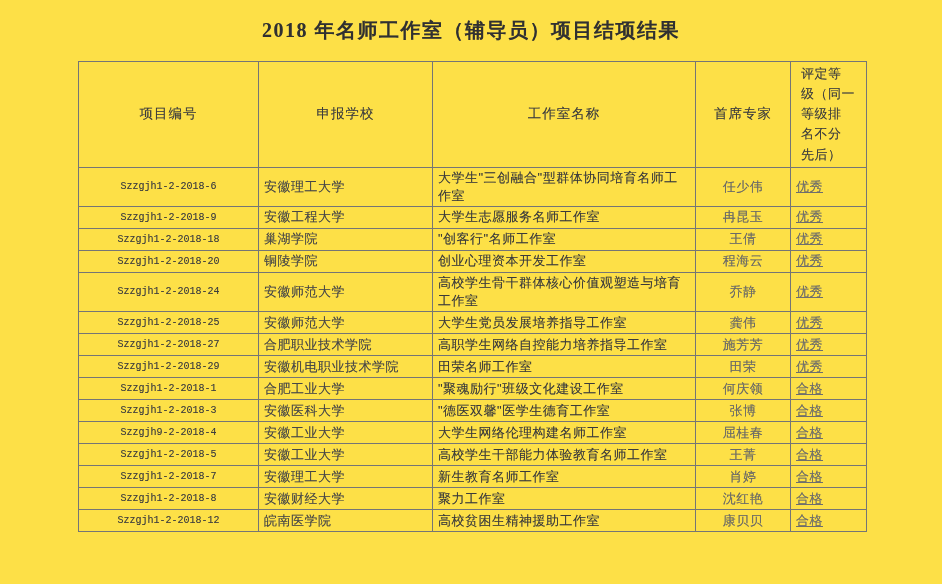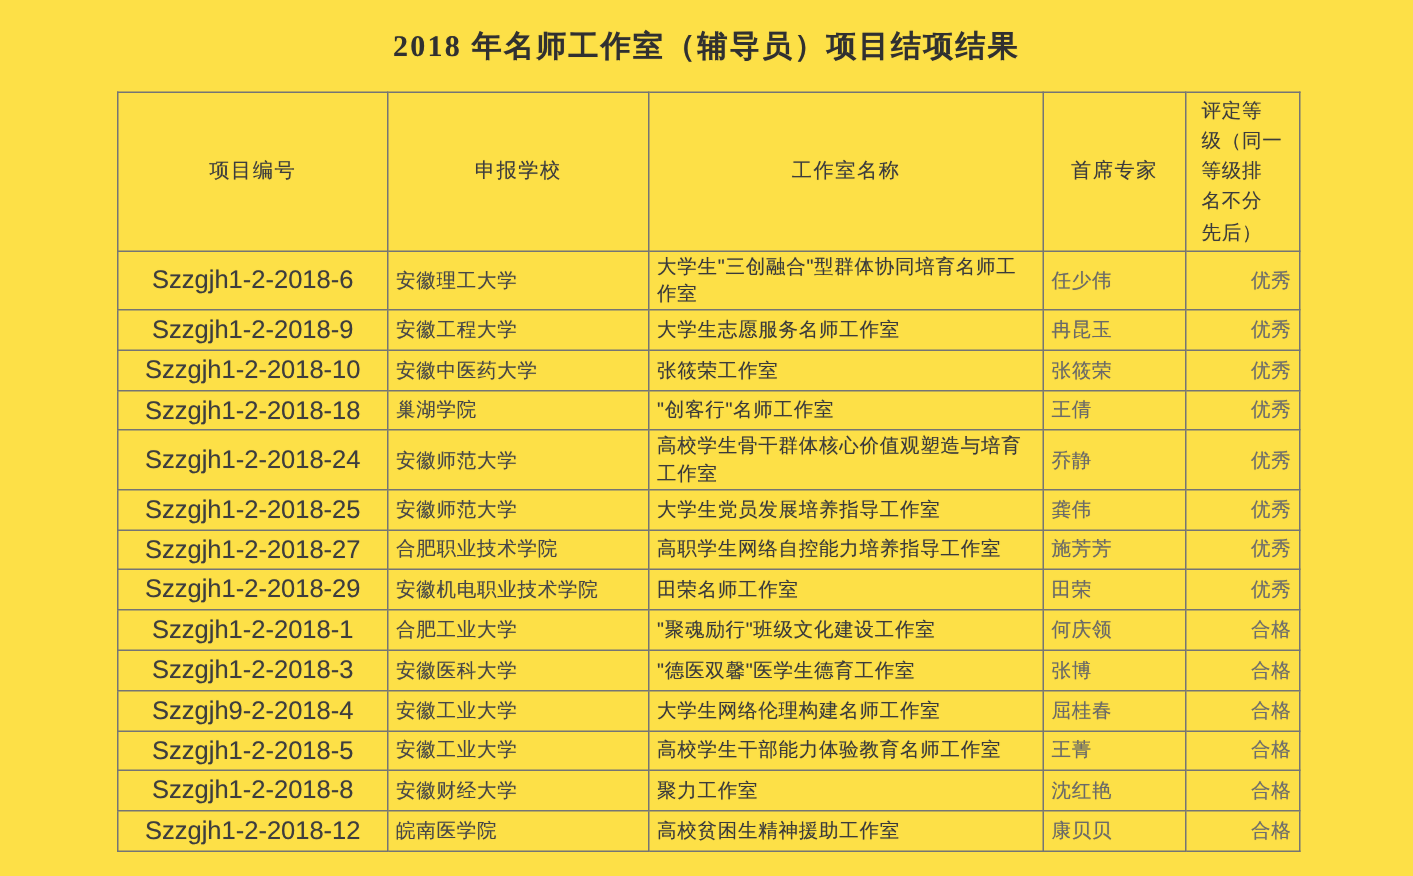--- a/index.html
+++ b/index.html
@@ -67,29 +67,29 @@
     vertical-align: middle;
     letter-spacing: 0.5px;
   }
   .col-id    { width: 180px; }
   .col-school{ width: 174px; }
   .col-studio{ width: 263px; }
   .col-expert{ width: 95px; }
   .col-grade { width: 76px; }
   td.cell-id {
     text-align: center;
-    font-size: 17px;
+    font-size: 10px;
     letter-spacing: 0;
     color: #3d3d3d;
-    font-family: Liberation Sans, sans-serif;
+    font-family: Liberation Mono, monospace;
   }
   td.cell-school { text-align: left; color: #474747; }
   td.cell-studio { text-align: left; color: #3a3a3a; }
-  td.cell-expert { color: #6a6a6a; }
-  td.cell-grade  { text-align: right; color: #6e6e6e; }
+  td.cell-expert { text-align: center; color: #6a6a6a; }
+  td.cell-grade  { text-align: left; color: #6e6e6e; text-decoration: underline; }
   
   .results, .doc-title { text-shadow: 0 0 0.5px rgba(80,80,80,0.45); }
 </style>
 </head>
 <body>
 
 <div class="page">
   <h1 class="doc-title">2018 年名师工作室（辅导员）项目结项结果</h1>
 
   <table class="results">
@@ -122,34 +122,34 @@
     <td class="cell-grade">优秀</td>
   </tr>
         <tr>
     <td class="cell-id">Szzgjh1-2-2018-9</td>
     <td class="cell-school">安徽工程大学</td>
     <td class="cell-studio">大学生志愿服务名师工作室</td>
     <td class="cell-expert">冉昆玉</td>
     <td class="cell-grade">优秀</td>
   </tr>
         <tr>
-    <td class="cell-id">Szzgjh1-2-2018-10</td>
-    <td class="cell-school">安徽中医药大学</td>
-    <td class="cell-studio">张筱荣工作室</td>
-    <td class="cell-expert">张筱荣</td>
-    <td class="cell-grade">优秀</td>
-  </tr>
-        <tr>
     <td class="cell-id">Szzgjh1-2-2018-18</td>
     <td class="cell-school">巢湖学院</td>
     <td class="cell-studio">"创客行"名师工作室</td>
     <td class="cell-expert">王倩</td>
     <td class="cell-grade">优秀</td>
   </tr>
         <tr>
+    <td class="cell-id">Szzgjh1-2-2018-20</td>
+    <td class="cell-school">铜陵学院</td>
+    <td class="cell-studio">创业心理资本开发工作室</td>
+    <td class="cell-expert">程海云</td>
+    <td class="cell-grade">优秀</td>
+  </tr>
+        <tr>
     <td class="cell-id">Szzgjh1-2-2018-24</td>
     <td class="cell-school">安徽师范大学</td>
     <td class="cell-studio">高校学生骨干群体核心价值观塑造与培育工作室</td>
     <td class="cell-expert">乔静</td>
     <td class="cell-grade">优秀</td>
   </tr>
         <tr>
     <td class="cell-id">Szzgjh1-2-2018-25</td>
     <td class="cell-school">安徽师范大学</td>
     <td class="cell-studio">大学生党员发展培养指导工作室</td>
@@ -189,20 +189,27 @@
     <td class="cell-school">安徽工业大学</td>
     <td class="cell-studio">大学生网络伦理构建名师工作室</td>
     <td class="cell-expert">屈桂春</td>
     <td class="cell-grade">合格</td>
   </tr>
         <tr>
     <td class="cell-id">Szzgjh1-2-2018-5</td>
     <td class="cell-school">安徽工业大学</td>
     <td class="cell-studio">高校学生干部能力体验教育名师工作室</td>
     <td class="cell-expert">王菁</td>
+    <td class="cell-grade">合格</td>
+  </tr>
+        <tr>
+    <td class="cell-id">Szzgjh1-2-2018-7</td>
+    <td class="cell-school">安徽理工大学</td>
+    <td class="cell-studio">新生教育名师工作室</td>
+    <td class="cell-expert">肖婷</td>
     <td class="cell-grade">合格</td>
   </tr>
         <tr>
     <td class="cell-id">Szzgjh1-2-2018-8</td>
     <td class="cell-school">安徽财经大学</td>
     <td class="cell-studio">聚力工作室</td>
     <td class="cell-expert">沈红艳</td>
     <td class="cell-grade">合格</td>
   </tr>
         <tr>

